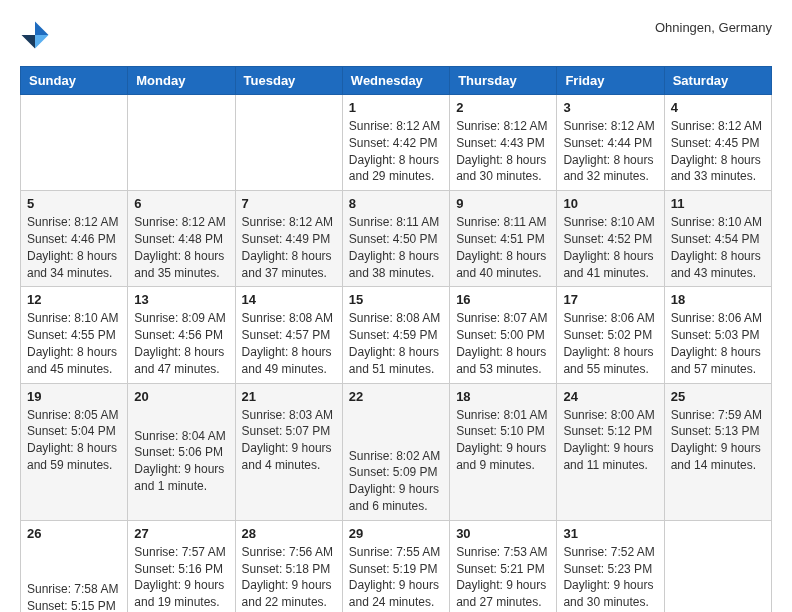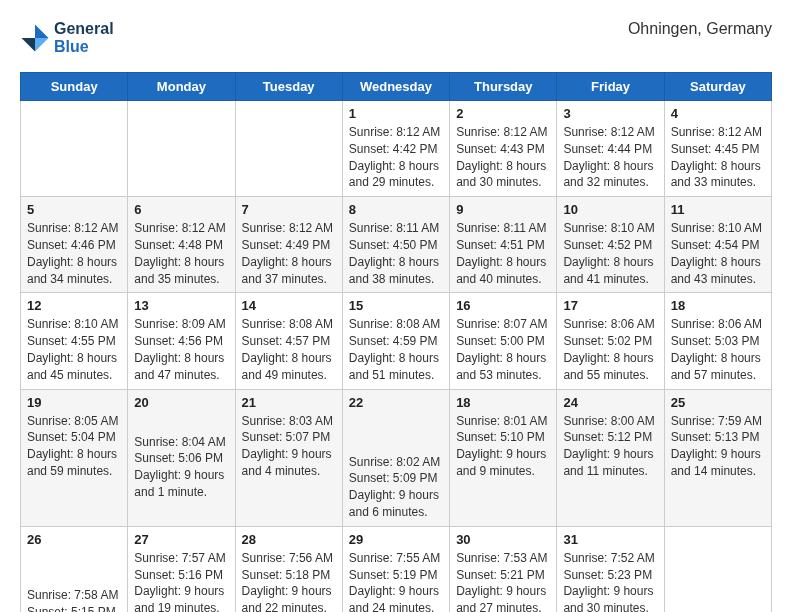--- a/index.html
+++ b/index.html
@@ -28,35 +28,35 @@
     .title-section {
       text-align: right;
     }
     .month-title {
       font-size: 36px;
       font-weight: bold;
       color: #1a3a5c;
       line-height: 1.1;
     }
     .subtitle {
-      font-size: 16px;
+      font-size: 13px;
       color: #333;
     }
     .calendar {
       width: 100%;
       border-collapse: collapse;
       border: 1px solid #ccc;
     }
     .calendar th {
       background-color: #1e6bbf;
       color: #fff;
       font-size: 13px;
       font-weight: bold;
       padding: 6px 8px;
-      text-align: center;
+      text-align: left;
       border: 1px solid #1a5ea8;
     }
     .calendar td {
       vertical-align: top;
       border: 1px solid #ccc;
       padding: 5px 6px;
       width: 107px;
       min-height: 80px;
       background: #fff;
     }
@@ -82,24 +82,20 @@
 </head>
 <body>
 
 <div class="header">
   <div class="logo">
     <svg class="logo-icon" viewBox="0 0 40 40" width="40" height="40">
       <polygon points="20,2 38,20 20,20" fill="#1e6bbf"></polygon>
       <polygon points="20,20 38,20 20,38" fill="#5aaff0"></polygon>
       <polygon points="2,20 20,20 20,38" fill="#1a3a5c"></polygon>
     </svg>
-    <div>
-      <div style="font-size:16px;font-weight:bold;color:#1a3a5c;">General</div>
-      <div style="font-size:16px;font-weight:bold;color:#1e6bbf;">Blue</div>
-    </div>
   </div>
   <div class="title-section">
     <div class="subtitle">Ohningen, Germany</div>
   </div>
 </div>
 
 <table class="calendar">
   <thead>
     <tr>
     <th>Sunday</th>

